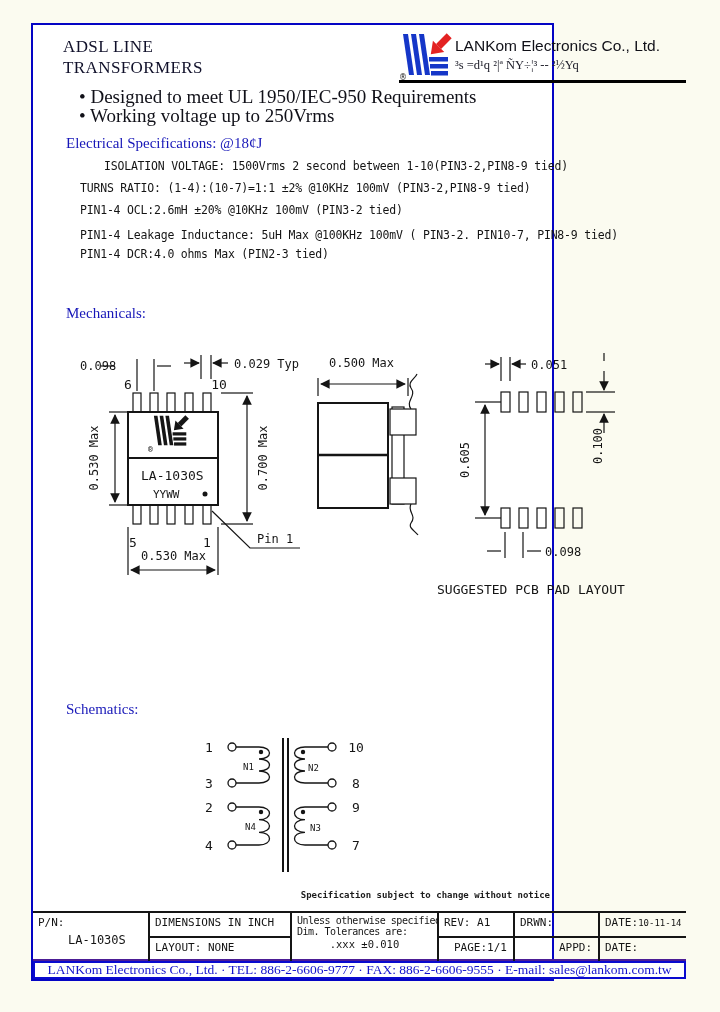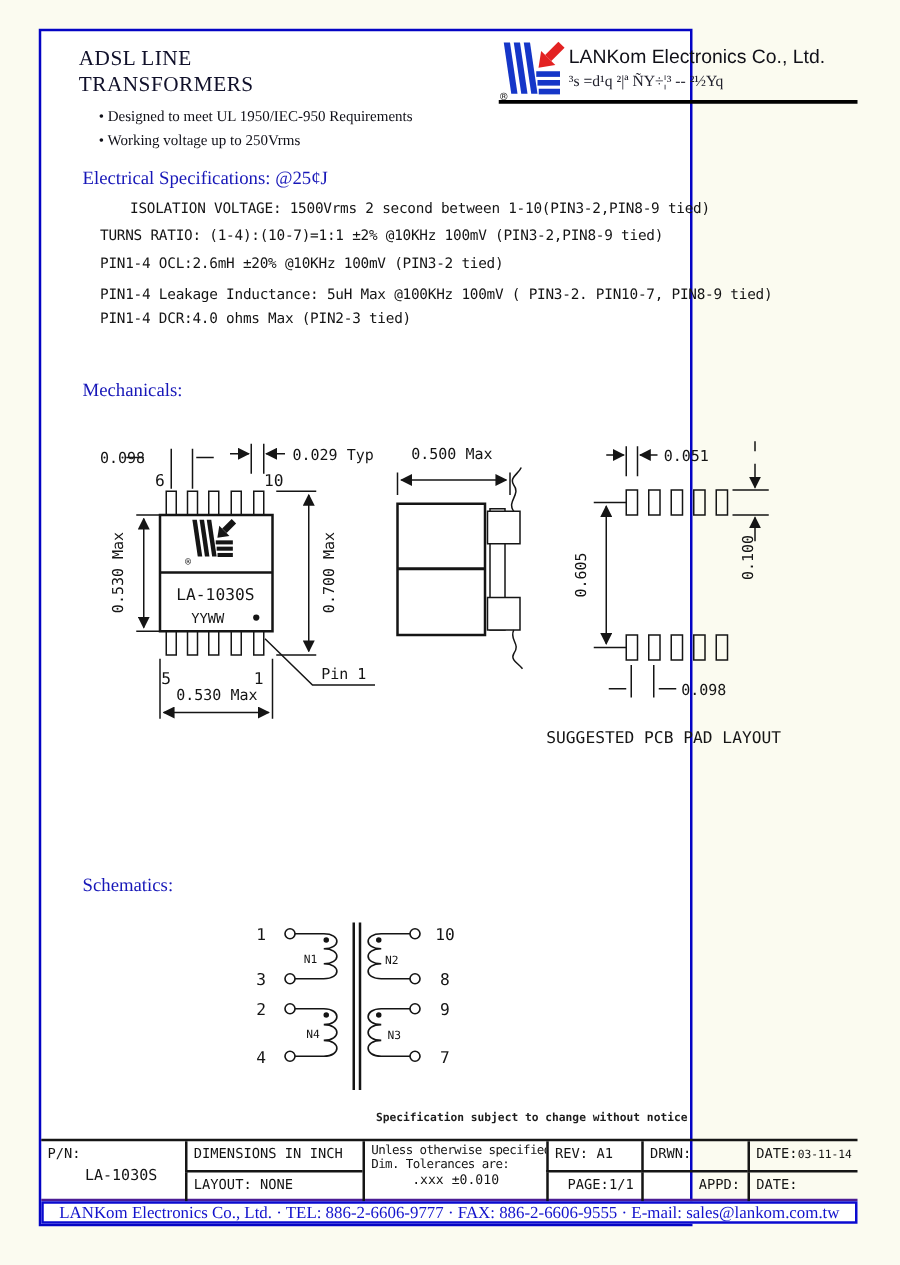--- a/index.html
+++ b/index.html
@@ -11,21 +11,21 @@
   }
   .frame{
     position:absolute;left:31px;top:23px;width:523px;height:958px;
     box-sizing:border-box;border:2px solid #0404c4;background:#ffffff;
   }
   .abs{position:absolute;}
   .doc-title{left:30px;top:11px;font-size:17px;line-height:21px;letter-spacing:.4px;color:#10102a;}
   .company{left:422px;top:12px;font-family:"Liberation Sans",sans-serif;font-size:15.5px;color:#101018;white-space:nowrap;}
   .company-sub{left:422px;top:33px;font-size:12.5px;color:#20202c;white-space:nowrap;}
   .header-rule{left:366px;top:55px;width:287px;height:3px;background:#000;}
-  .bullet{left:46px;font-size:12px;color:#101018;white-space:nowrap;}
+  .bullet{left:46px;font-size:19px;color:#101018;white-space:nowrap;}
   .bullet::before{content:"•  ";}
   .sec-h{color:#1717b8;font-size:15px;white-space:nowrap;}
   .spec{left:47px;font-family:"DejaVu Sans Mono",monospace;font-size:11.5px;color:#141414;white-space:pre;letter-spacing:-.2px;}
   .notice{right:2px;top:865px;font-family:"DejaVu Sans Mono",monospace;font-size:9px;font-weight:bold;color:#1c1c1c;white-space:nowrap;}
   .titleblock{
     left:0;top:886px;width:653px;height:50px;box-sizing:border-box;
     display:grid;grid-template-columns:115px 142px 147px 76px 85px 1fr;grid-template-rows:25px 25px;
     border-top:2px solid #151515;border-bottom:2px solid #4c1d95;
     font-family:"DejaVu Sans Mono",monospace;font-size:11px;color:#141414;
   }
@@ -70,21 +70,21 @@
     <text x="0" y="47" font-size="8" fill="#151515" font-family="DejaVu Sans, sans-serif">®</text>
   </svg>
 
   <div class="abs company">LANKom Electronics Co., Ltd.</div>
   <div class="abs company-sub">³s =d¹q ²|ª ÑY÷¦³ -- ²½Yq</div>
   <div class="abs header-rule"></div>
 
   <div class="abs bullet" style="top:61px;">Designed to meet UL 1950/IEC-950 Requirements</div>
   <div class="abs bullet" style="top:80px;">Working voltage up to 250Vrms</div>
 
-  <div class="abs sec-h" style="left:33px;top:110px;">Electrical Specifications: @25¢J</div>
+  <div class="abs sec-h" style="left:33px;top:110px;">Electrical Specifications: @18¢J</div>
   <div class="abs spec" style="top:134px;margin-left:24px;">ISOLATION VOLTAGE: 1500Vrms 2 second between 1-10(PIN3-2,PIN8-9 tied)</div>
   <div class="abs spec" style="top:156px;">TURNS RATIO: (1-4):(10-7)=1:1 ±2% @10KHz 100mV (PIN3-2,PIN8-9 tied)</div>
   <div class="abs spec" style="top:178px;">PIN1-4 OCL:2.6mH ±20% @10KHz 100mV (PIN3-2 tied)</div>
   <div class="abs spec" style="top:203px;">PIN1-4 Leakage Inductance: 5uH Max @100KHz 100mV ( PIN3-2. PIN10-7, PIN8-9 tied)</div>
   <div class="abs spec" style="top:222px;">PIN1-4 DCR:4.0 ohms Max (PIN2-3 tied)</div>
 
   <div class="abs sec-h" style="left:33px;top:280px;">Mechanicals:</div>
 
   <svg class="abs" style="left:38px;top:326px;" width="600" height="272" viewBox="0 0 600 272">
     <defs>
@@ -274,21 +274,21 @@
     </div>
     <div class="cell vline hline">DIMENSIONS IN INCH</div>
     <div class="cell vline span2 tol" style="grid-column:3;">
       <div>Unless otherwise specified</div>
       <div>Dim. Tolerances are:</div>
       <div class="t3">.xxx ±0.010</div>
     </div>
     <div class="cell vline hline" style="grid-column:4;grid-row:1;">REV: A1</div>
     <div class="cell vline hline" style="grid-column:5;grid-row:1;">DRWN:</div>
     <div class="cell vline hline" style="grid-column:6;grid-row:1;">
-      <span>DATE:</span><span class="date-small">03-11-14</span>
+      <span>DATE:</span><span class="date-small">10-11-14</span>
     </div>
     <div class="cell" style="grid-column:2;grid-row:2;border-left:2px solid #151515;">LAYOUT: NONE</div>
     <div class="cell vline" style="grid-column:4;grid-row:2;padding-left:15px;">PAGE:1/1</div>
     <div class="cell vline" style="grid-column:5;grid-row:2;padding-left:44px;">APPD:</div>
     <div class="cell vline" style="grid-column:6;grid-row:2;">DATE:</div>
   </div>
 
   <div class="abs footerbar">LANKom Electronics Co., Ltd. · TEL: 886-2-6606-9777 · FAX: 886-2-6606-9555 · E-mail: sales@lankom.com.tw</div>
 
 </div>

